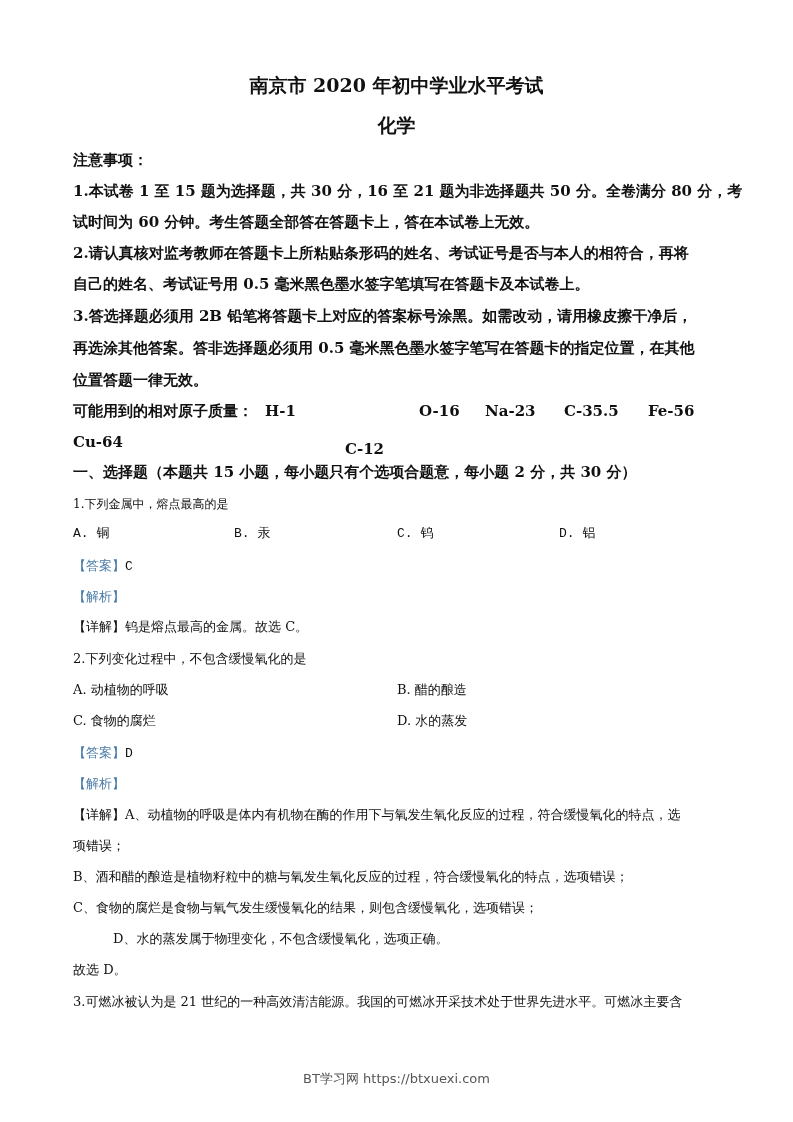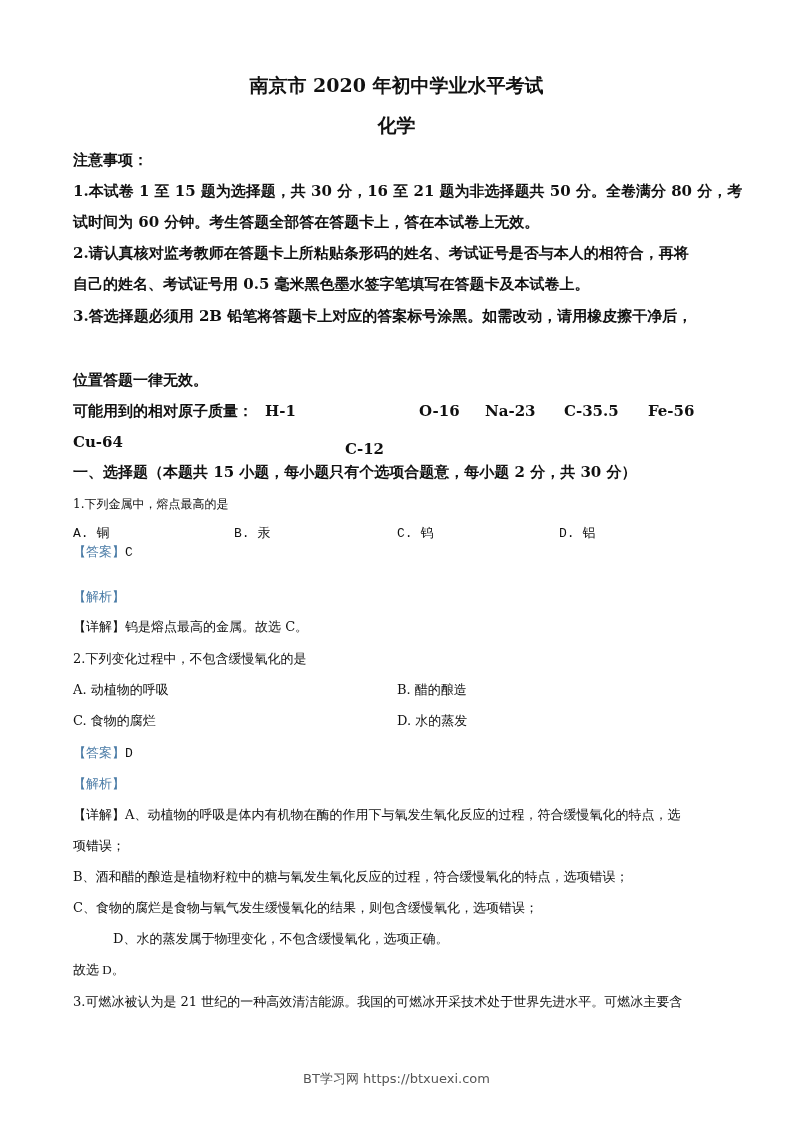--- a/index.html
+++ b/index.html
@@ -88,20 +88,21 @@
   <div class="title" style="top:72px;">南京市 2020 年初中学业水平考试</div>
   <div class="subtitle" style="top:112px;">化学</div>
 
   <div class="line bold" style="top:150px;text-align:center;">注意事项：</div>
 
   <div class="line bold" style="top:181px;">1.本试卷 1 至 15 题为选择题，共 30 分，16 至 21 题为非选择题共 50 分。全卷满分 80 分，考</div>
   <div class="line bold" style="top:212px;">试时间为 60 分钟。考生答题全部答在答题卡上，答在本试卷上无效。</div>
   <div class="line bold" style="top:243px;">2.请认真核对监考教师在答题卡上所粘贴条形码的姓名、考试证号是否与本人的相符合，再将</div>
   <div class="line bold" style="top:274px;">自己的姓名、考试证号用 0.5 毫米黑色墨水签字笔填写在答题卡及本试卷上。</div>
   <div class="line bold" style="top:306px;">3.答选择题必须用 2B 铅笔将答题卡上对应的答案标号涂黑。如需改动，请用橡皮擦干净后，</div>
+  <div class="line bold" style="top:338px;">再选涂其他答案。答非选择题必须用 0.5 毫米黑色墨水签字笔写在答题卡的指定位置，在其他</div>
   <div class="line bold" style="top:370px;">位置答题一律无效。</div>
 
   <div class="line bold mass" style="top:401px; width:660px;">
     <span>可能用到的相对原子质量：</span>
     <span class="m" style="left:192px;">H-1</span>
     <span class="m" style="left:272px;margin-top:38px;">C-12</span>
     <span class="m" style="left:346px;">O-16</span>
     <span class="m" style="left:412px;">Na-23</span>
     <span class="m" style="left:491px;">C-35.5</span>
     <span class="m" style="left:575px;">Fe-56</span>
@@ -109,21 +110,21 @@
   <div class="line bold" style="top:432px;">Cu-64</div>
 
   <div class="line bold" style="top:462px;">一、选择题（本题共 15 小题，每小题只有个选项合题意，每小题 2 分，共 30 分）</div>
 
   <div class="line" style="top:494px; font-size:12px;">1.下列金属中，熔点最高的是</div>
   <div class="opt sans" style="top:524px; left:73px;">A. 铜</div>
   <div class="opt sans" style="top:524px; left:234px;">B. 汞</div>
   <div class="opt sans" style="top:524px; left:397px;">C. 钨</div>
   <div class="opt sans" style="top:524px; left:559px;">D. 铝</div>
 
-  <div class="line" style="top:541px;">
+  <div class="line" style="top:555px;">
     <span class="label">【答案】</span><span class="sans">C</span>
   </div>
   <div class="line" style="top:586px;">
     <span class="label">【解析】</span>
   </div>
   <div class="line" style="top:617px; font-size:13px;">
     <span>【详解】</span><span>钨是熔点最高的金属。故选 C。</span>
   </div>
 
   <div class="line" style="top:649px; font-size:13px;">2.下列变化过程中，不包含缓慢氧化的是</div>
@@ -138,18 +139,18 @@
   <div class="line" style="top:773px;">
     <span class="label">【解析】</span>
   </div>
   <div class="line" style="top:805px; font-size:13px;">
     <span>【详解】</span><span>A、动植物的呼吸是体内有机物在酶的作用下与氧发生氧化反应的过程，符合缓慢氧化的特点，选</span>
   </div>
   <div class="line" style="top:836px; font-size:13px;">项错误；</div>
   <div class="line" style="top:867px; font-size:13px;">B、酒和醋的酿造是植物籽粒中的糖与氧发生氧化反应的过程，符合缓慢氧化的特点，选项错误；</div>
   <div class="line" style="top:898px; font-size:13px;">C、食物的腐烂是食物与氧气发生缓慢氧化的结果，则包含缓慢氧化，选项错误；</div>
   <div class="line" style="top:929px; font-size:13px;margin-left:40px;">D、水的蒸发属于物理变化，不包含缓慢氧化，选项正确。</div>
-  <div class="line" style="top:960px; font-size:13px;font-family:Liberation Serif, serif;">故选 D。</div>
+  <div class="line" style="top:960px; font-size:13px;">故选 D。</div>
 
   <div class="line" style="top:992px; font-size:13px;">3.可燃冰被认为是 21 世纪的一种高效清洁能源。我国的可燃冰开采技术处于世界先进水平。可燃冰主要含</div>
 
   <div class="footer">BT学习网 https://btxuexi.com</div>
 </div>
 
 </body></html>

